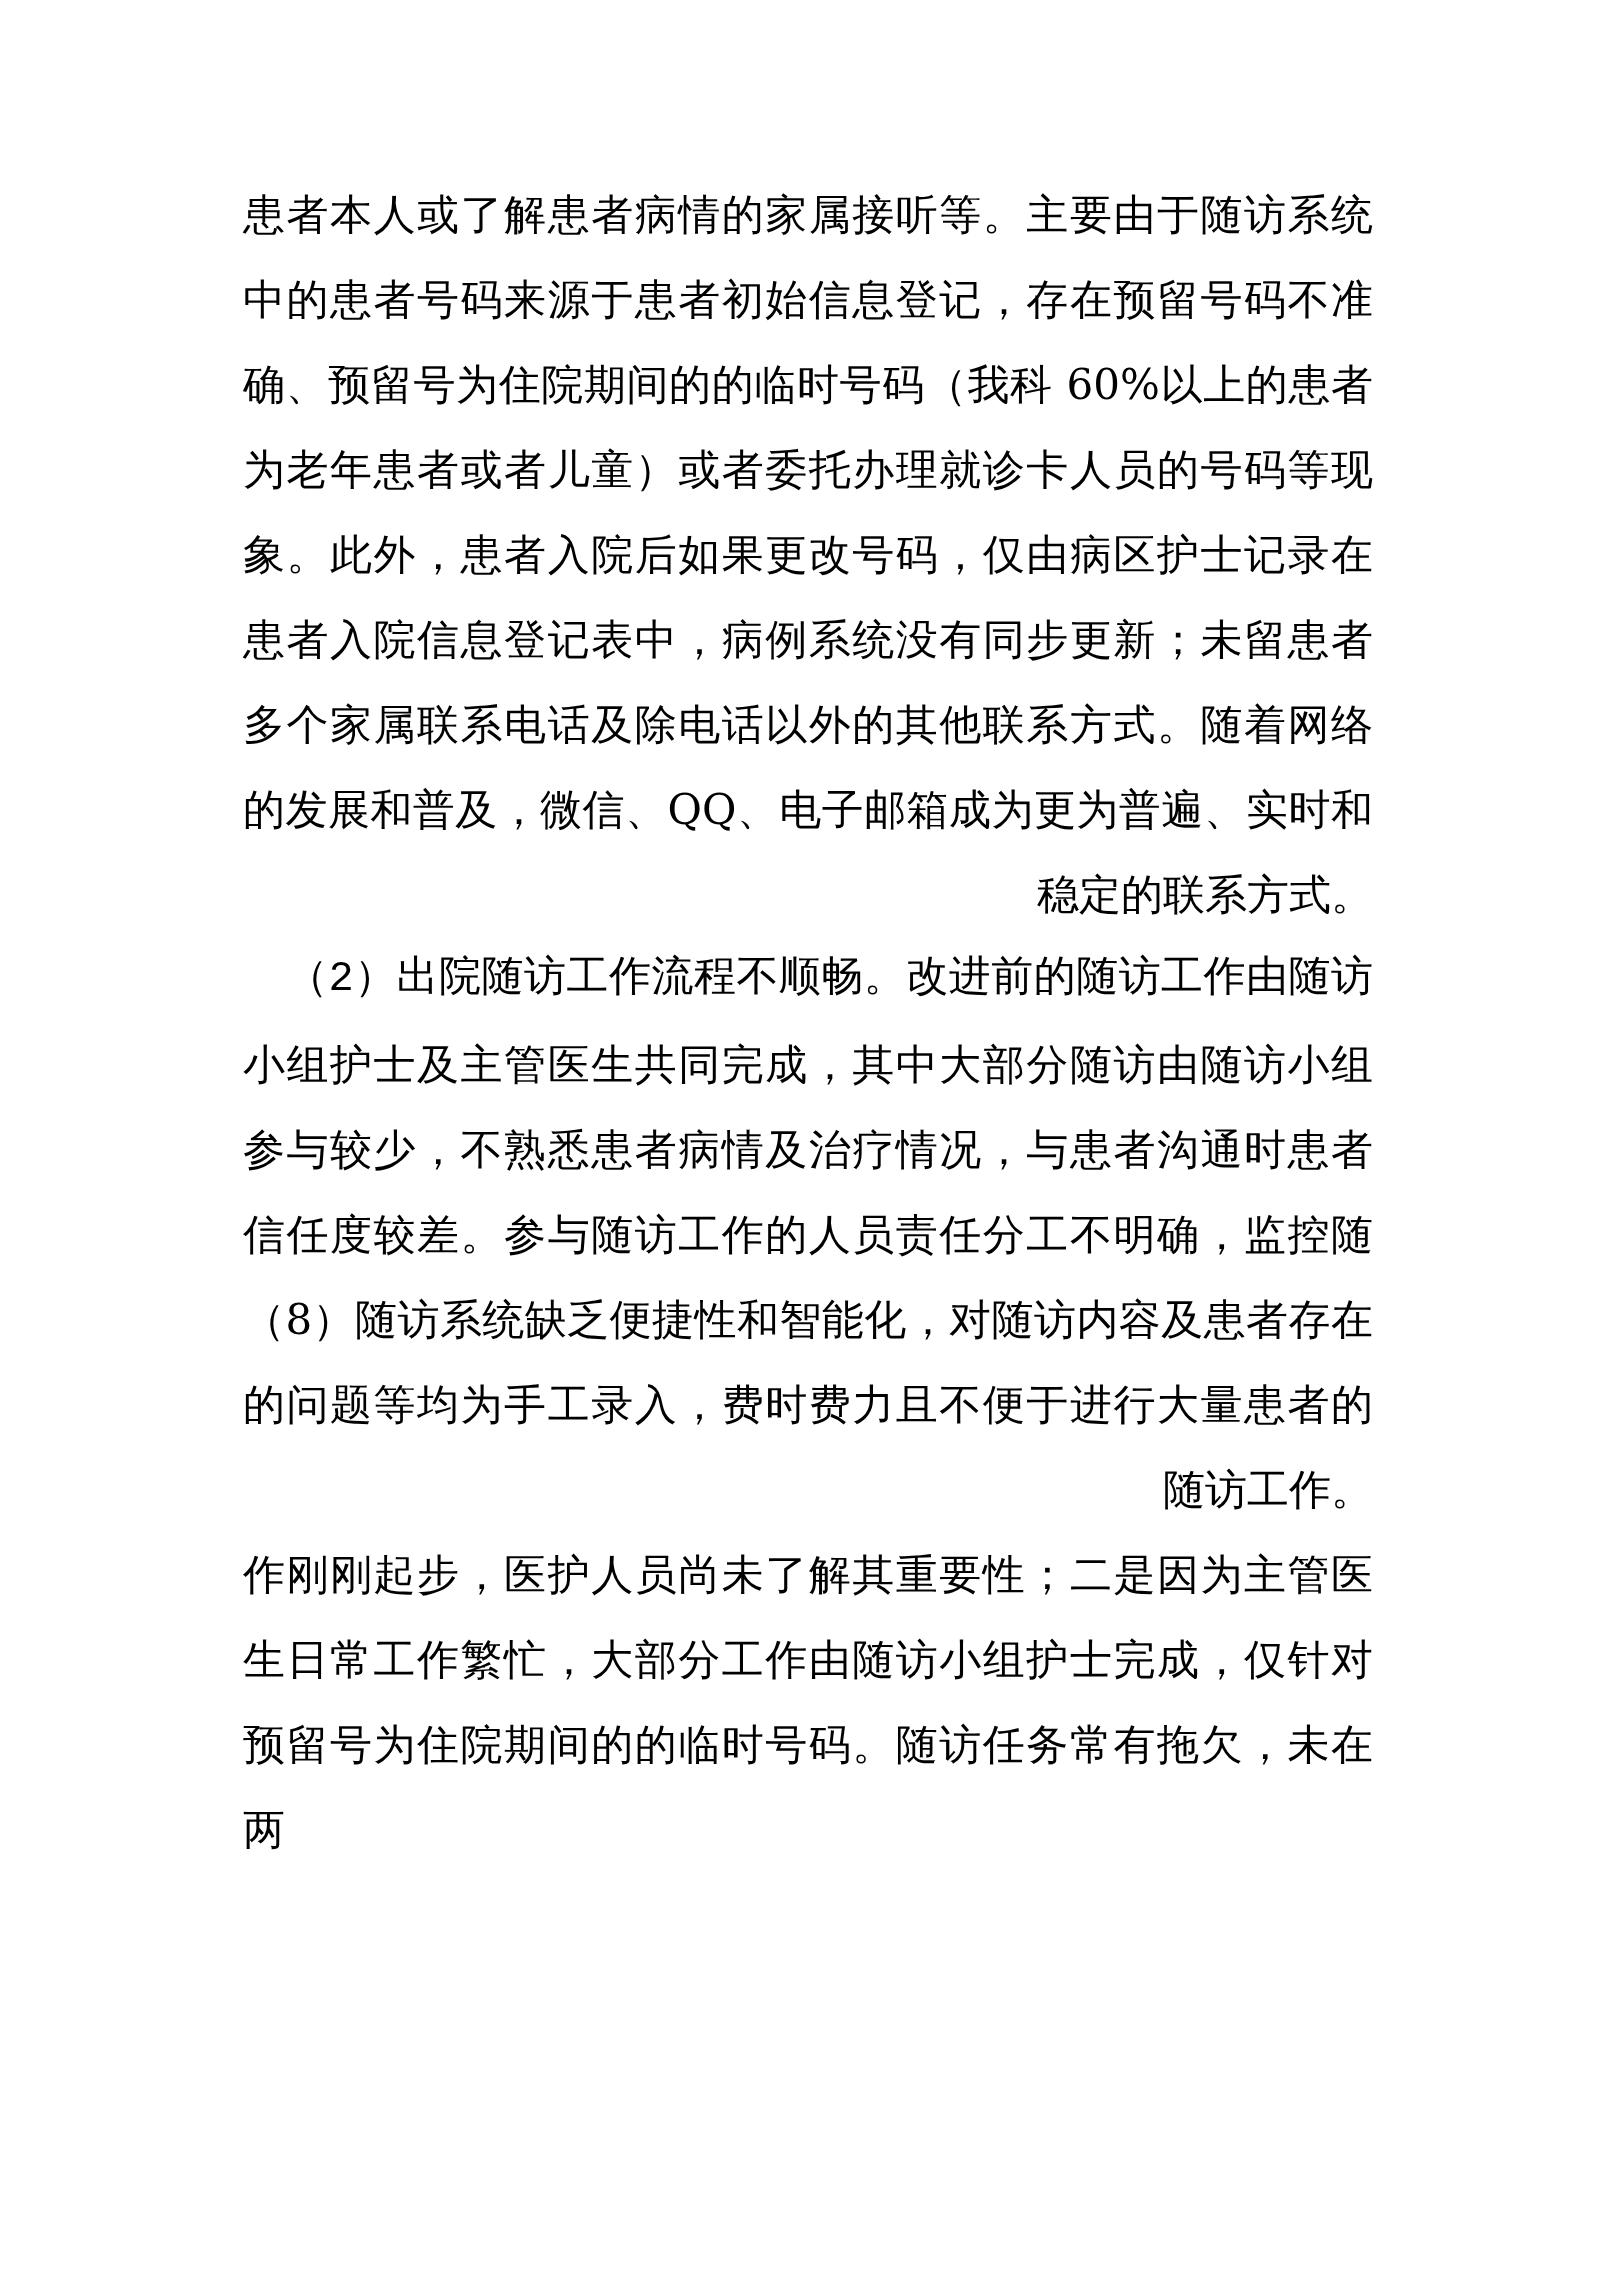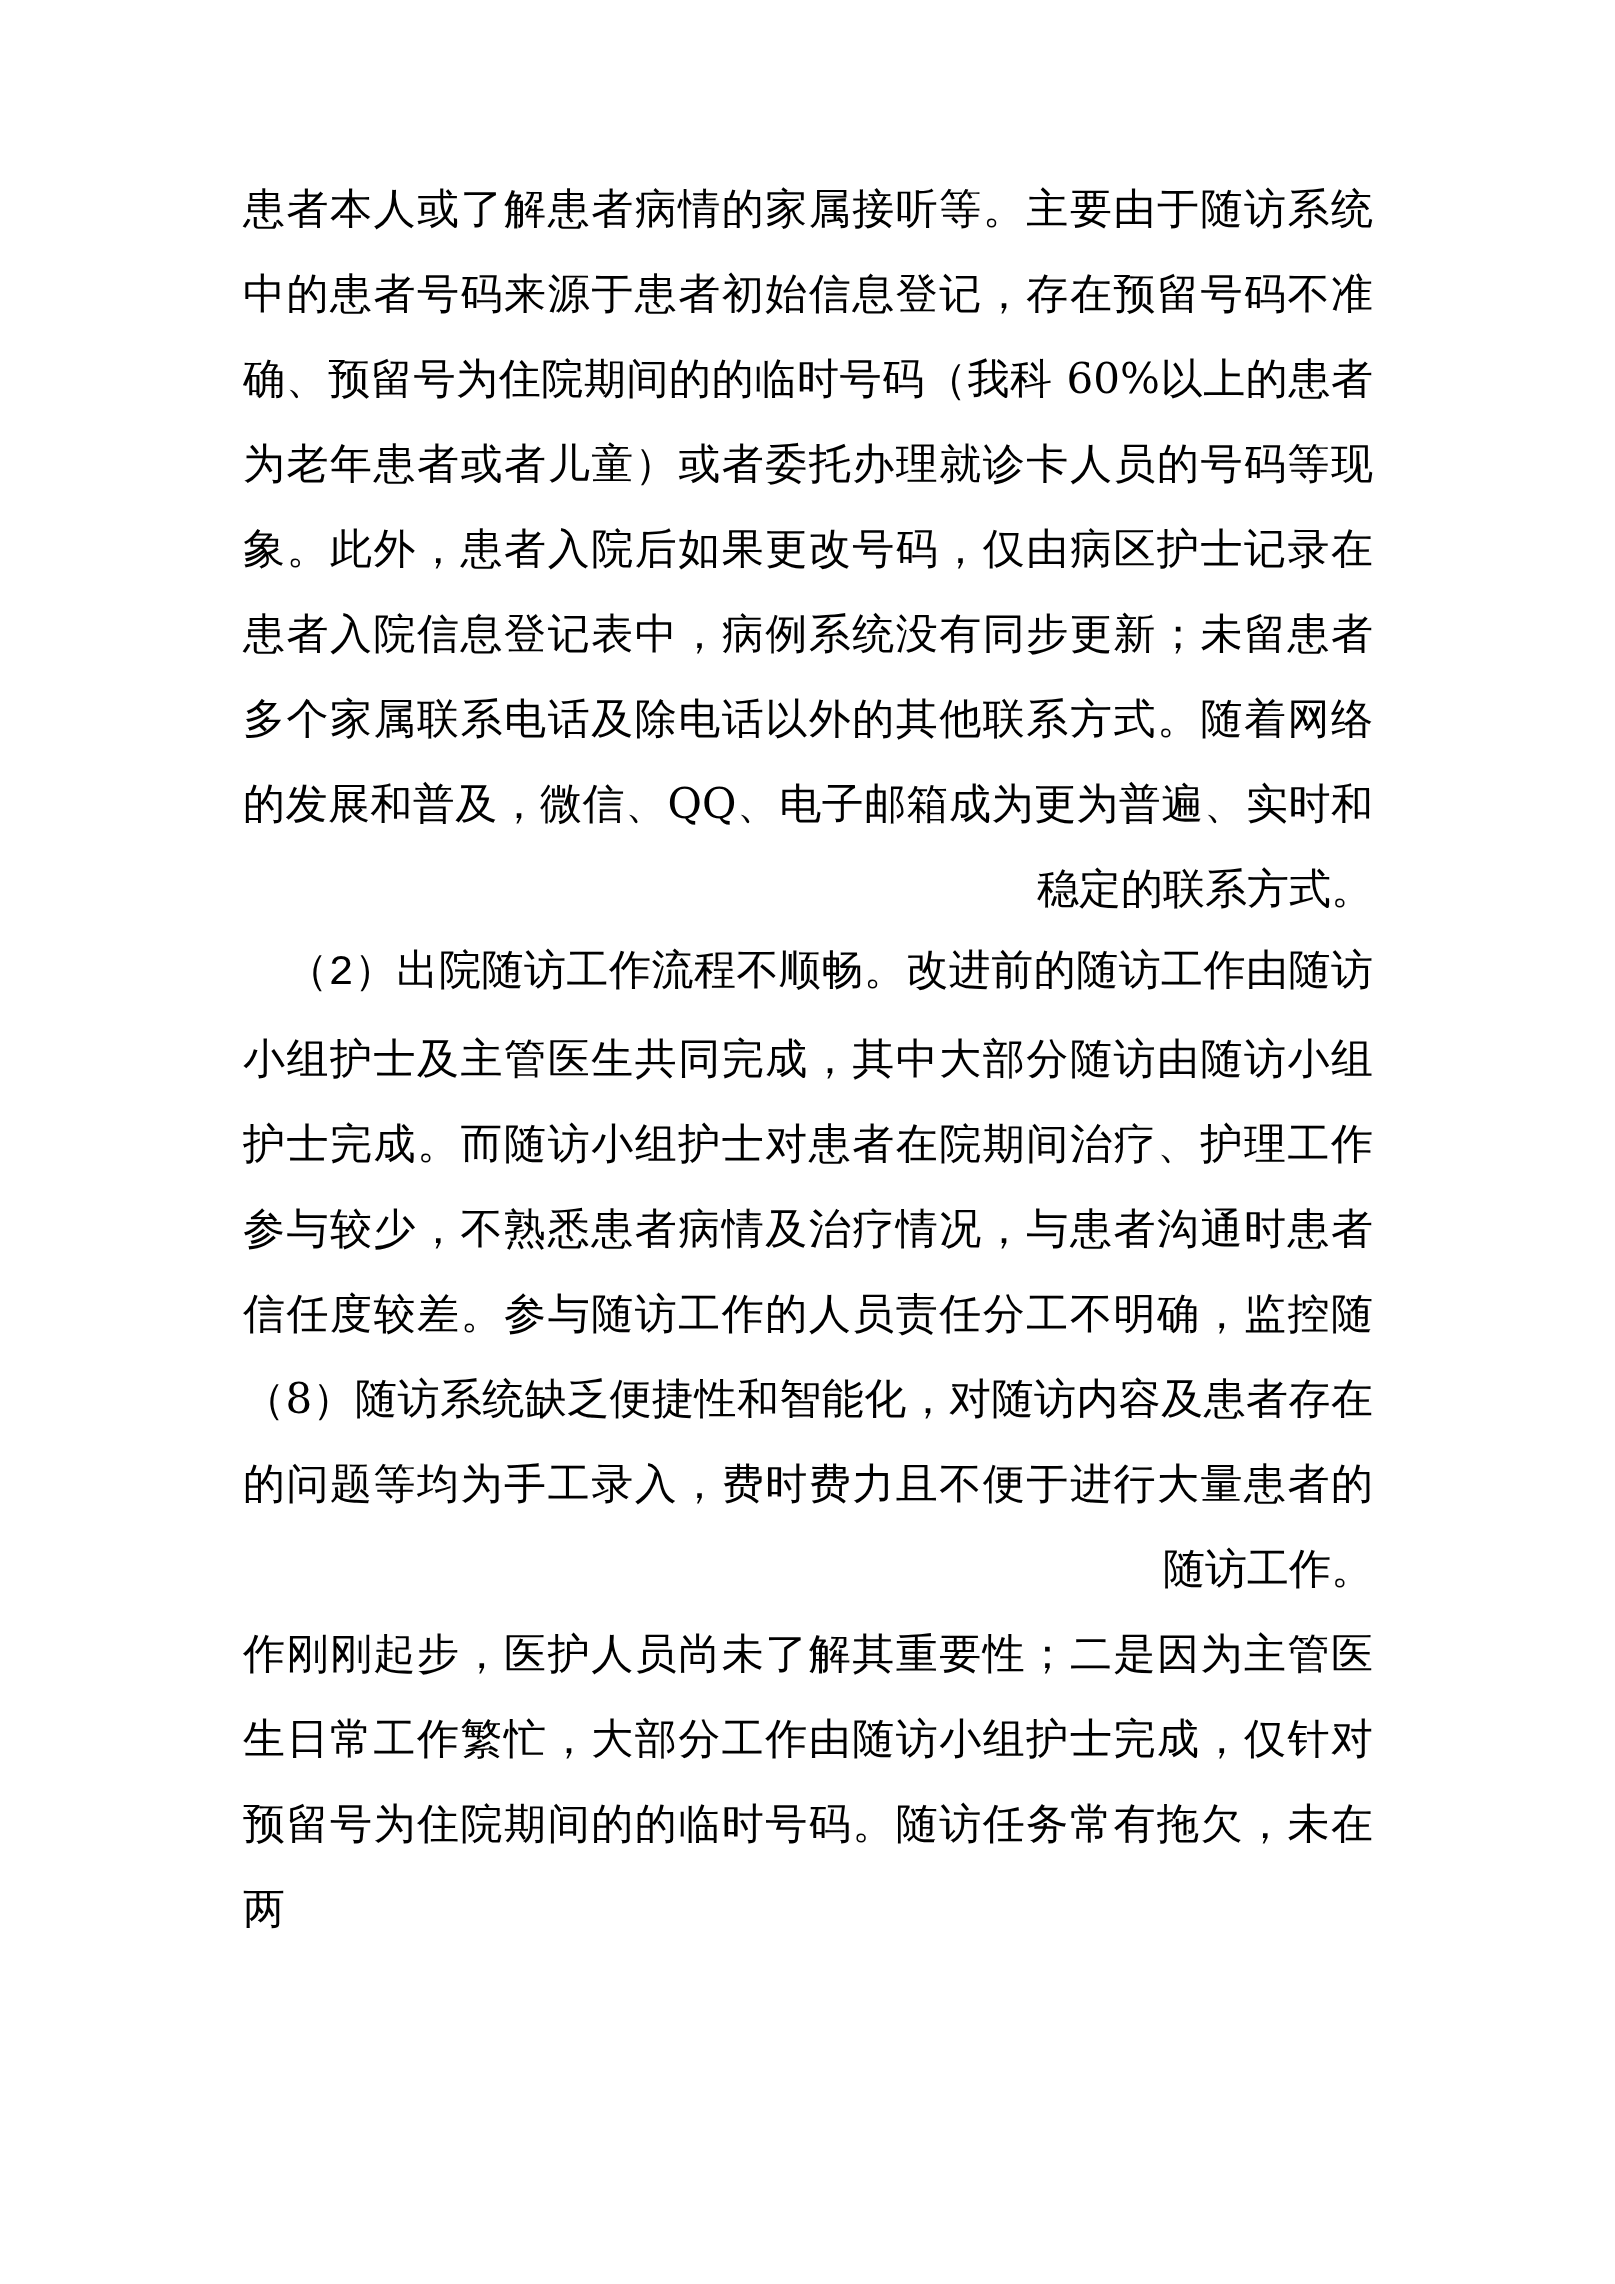--- a/index.html
+++ b/index.html
@@ -17,21 +17,21 @@
       position: absolute;
       left: 0;
       top: 0;
       width: 1616px;
       height: 2284px;
       background: #ffffff;
     }
     .text-block {
       position: absolute;
       left: 243px;
-      top: 166px;
+      top: 172px;
       width: 1130px;
       color: #000000;
       font-family: "DejaVu Serif", "Liberation Serif", serif;
       font-size: 42px;
     }
     .para { margin: 0; padding: 0; }
     .ln {
       height: 85px;
       line-height: 85px;
       text-align: right;
@@ -58,21 +58,20 @@
       <div class="ln j">象。此外，患者入院后如果更改号码，仅由病区护士记录在</div>
       <div class="ln j">患者入院信息登记表中，病例系统没有同步更新；未留患者</div>
       <div class="ln j">多个家属联系电话及除电话以外的其他联系方式。随着网络</div>
       <div class="ln j">的发展和普及，微信、QQ、电子邮箱成为更为普遍、实时和</div>
       <div class="ln">稳定的联系方式。</div>
     </div>
 
     <div class="para">
       <div class="ln j indent">（2）出院随访工作流程不顺畅。改进前的随访工作由随访</div>
       <div class="ln j">小组护士及主管医生共同完成，其中大部分随访由随访小组</div>
-      <div class="ln j">护士完成。而随访小组护士对患者在院期间治疗、护理工作</div>
       <div class="ln j">参与较少，不熟悉患者病情及治疗情况，与患者沟通时患者</div>
       <div class="ln j">信任度较差。参与随访工作的人员责任分工不明确，监控随</div>
     </div>
 
     <div class="para">
       <div class="ln j">（8）随访系统缺乏便捷性和智能化，对随访内容及患者存在</div>
       <div class="ln j">的问题等均为手工录入，费时费力且不便于进行大量患者的</div>
       <div class="ln">随访工作。</div>
     </div>
 

